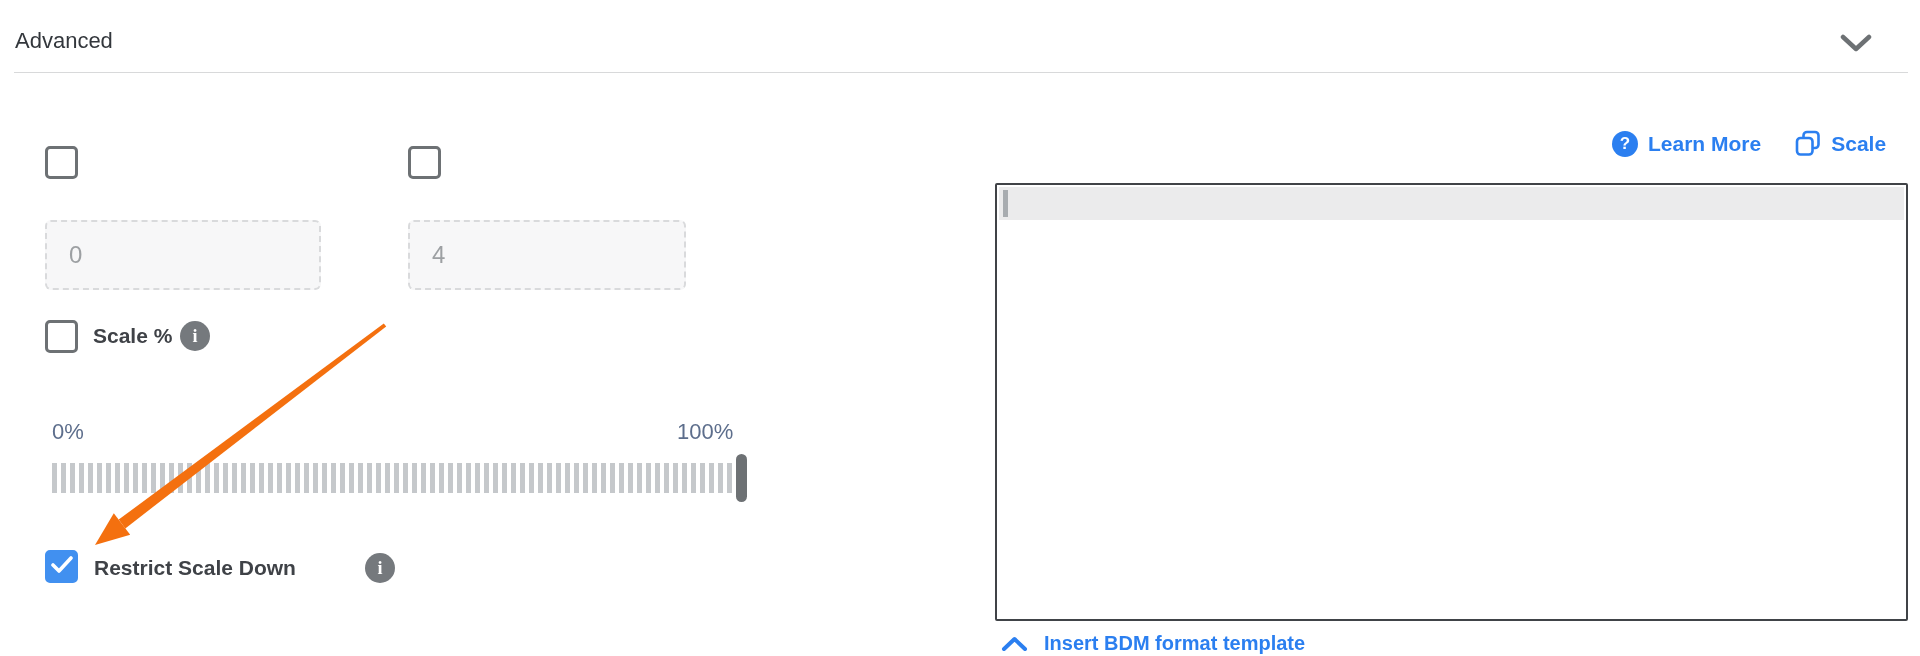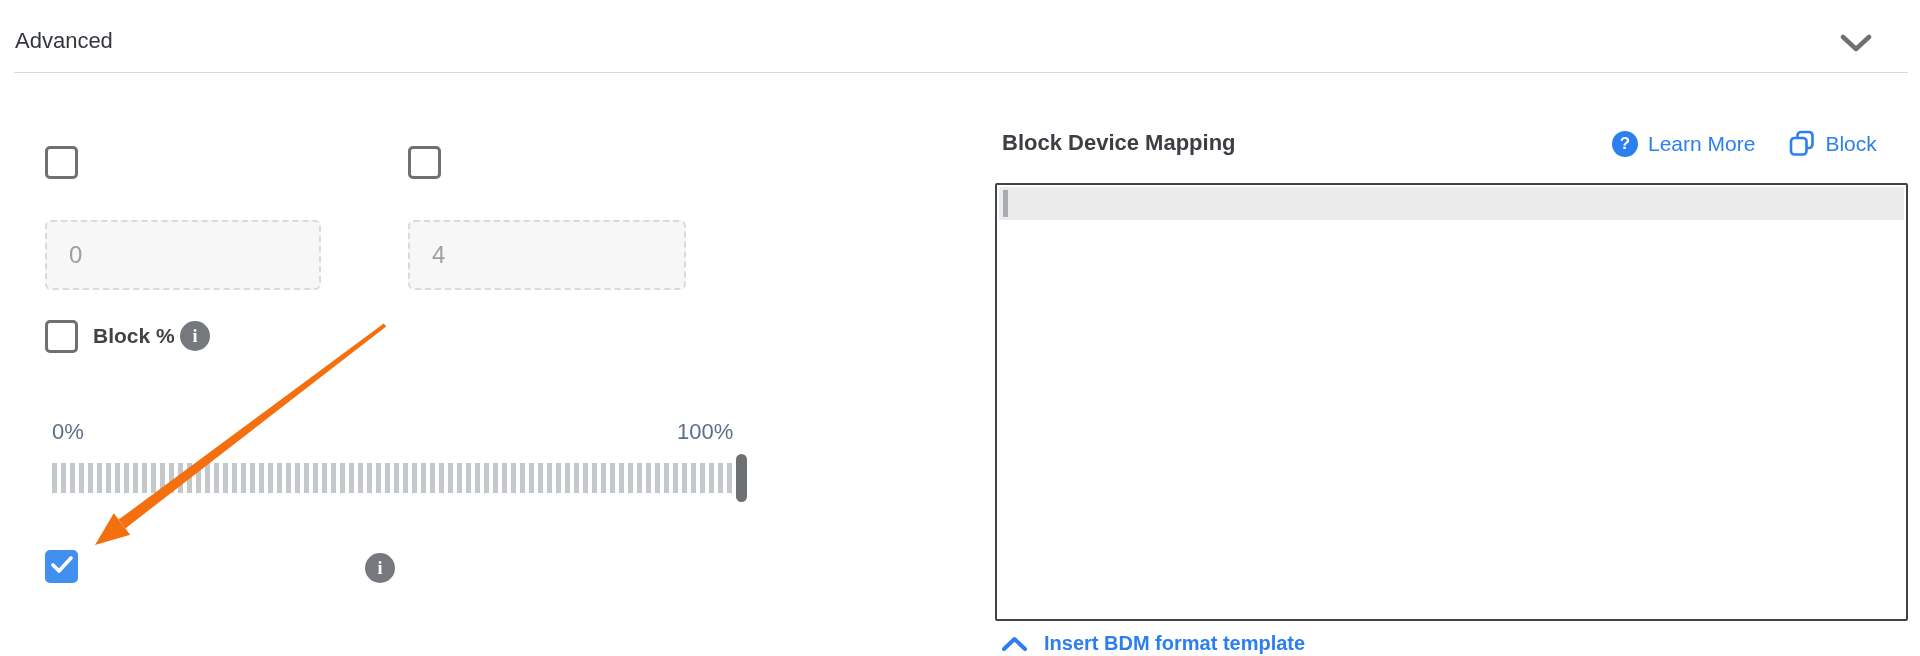--- a/index.html
+++ b/index.html
@@ -41,21 +41,21 @@
   .ticks{
     height:30px;
     background:repeating-linear-gradient(to right,#c5c8cb 0 5px,rgba(0,0,0,0) 5px 9px);
     cursor:pointer;
   }
   .handle{width:11px;height:48px;border-radius:6px;background:#6d7174;cursor:grab;}
 
   
   .bdm-title{font-size:22px;font-weight:600;color:#3b3f44;}
   .top-links{display:flex;align-items:center;gap:10px;color:var(--link-blue,#2b7ff0);}
-  .link-text{font-size:21px;font-weight:400;color:var(--link-blue,#2b7ff0);cursor:pointer;}
+  .link-text{font-size:21px;font-weight:700;color:var(--link-blue,#2b7ff0);cursor:pointer;}
   .q-icon{
     width:26px;height:26px;border-radius:50%;background:var(--link-blue,#2b7ff0);color:#fff;
     font-size:17px;font-weight:700;text-align:center;line-height:26px;cursor:pointer;
   }
   .editor{
     left:995px;top:163px;width:913px;height:438px;box-sizing:border-box;
     border:2px solid #404347;border-radius:2px;background:#fff;cursor:text;
   }
   .active-line{position:absolute;left:2px;right:2px;top:2px;height:33px;background:#ebebec;}
   .caret{position:absolute;left:4px;top:3px;width:5px;height:27px;background:#a8acb0;}
@@ -77,51 +77,51 @@
   </div>
   <div class="abs divider"></div>
 
   <div class="abs cbx" style="left:45px;top:126px;"></div>
   <input class="abs dash-input" style="left: 45px; top: 200px; width: 276px; height: 70px;" value="0">
 
   <div class="abs cbx" style="left:408px;top:126px;"></div>
   <input class="abs dash-input" style="left: 408px; top: 200px; width: 278px; height: 70px;" value="4">
 
   <div class="abs cbx" style="left:45px;top:300px;"></div>
-  <div class="abs cb-label" style="left:93px;top:300px;">Block %</div>
+  <div class="abs cb-label" style="left:93px;top:300px;">Scale %</div>
   <div class="abs info-icon" style="left:180px;top:301px;">i</div>
 
   <div class="abs slider-label" style="left:52px;top:399px;">0%</div>
   <div class="abs slider-label" style="left:677px;top:399px;">100%</div>
   <div class="abs ticks" style="left:52px;top:443px;width:690px;"></div>
   <div class="abs handle" style="left:736px;top:434px;"></div>
 
   <div class="abs cbx checked" style="left:45px;top:530px;">
     <svg width="22" height="18" viewBox="0 0 22 18" fill="none">
       <polyline points="2,9 8,15 20,2" stroke="#ffffff" stroke-width="3.6" stroke-linecap="round" stroke-linejoin="round"></polyline>
     </svg>
   </div>
+  <div class="abs cb-label" style="left:94px;top:532px;">Restrict Scale Down</div>
   <div class="abs info-icon" style="left:365px;top:533px;">i</div>
 
   <svg class="abs annotation" style="left:0;top:0;" width="450" height="560" viewBox="0 0 450 560">
     <polygon points="383.8,303.4 118.7,499.6 125.3,508.4 386.2,306.6" fill="#f4700f"></polygon>
     <polygon points="113.8,493.2 95,525 130.2,514.8" fill="#f4700f"></polygon>
   </svg>
 
-  <div class="abs bdm-title" style="left:1002px;top:110px;">Block Device Mapping</div>
 
   <div class="abs top-links" style="left:1612px;top:110px;">
     <span class="q-icon">?</span>
     <span class="link-text">Learn More</span>
     <span style="width:14px;"></span>
     <svg width="26" height="27" viewBox="0 0 26 27" style="cursor:pointer;">
       <rect x="8.5" y="2" width="15" height="16" rx="3.5" fill="none" stroke="#2b7ff0" stroke-width="2.6"></rect>
       <rect x="2" y="8" width="15.5" height="16.5" rx="3.5" fill="#ffffff" stroke="#2b7ff0" stroke-width="2.6"></rect>
     </svg>
-    <span class="link-text">Block</span>
+    <span class="link-text">Scale</span>
   </div>
 
   <div class="abs editor">
     <div class="active-line">
       <div class="caret"></div>
     </div>
     <span></span>
   </div>
 
   <div class="abs insert-row" style="left:1001px;top:612px;">

